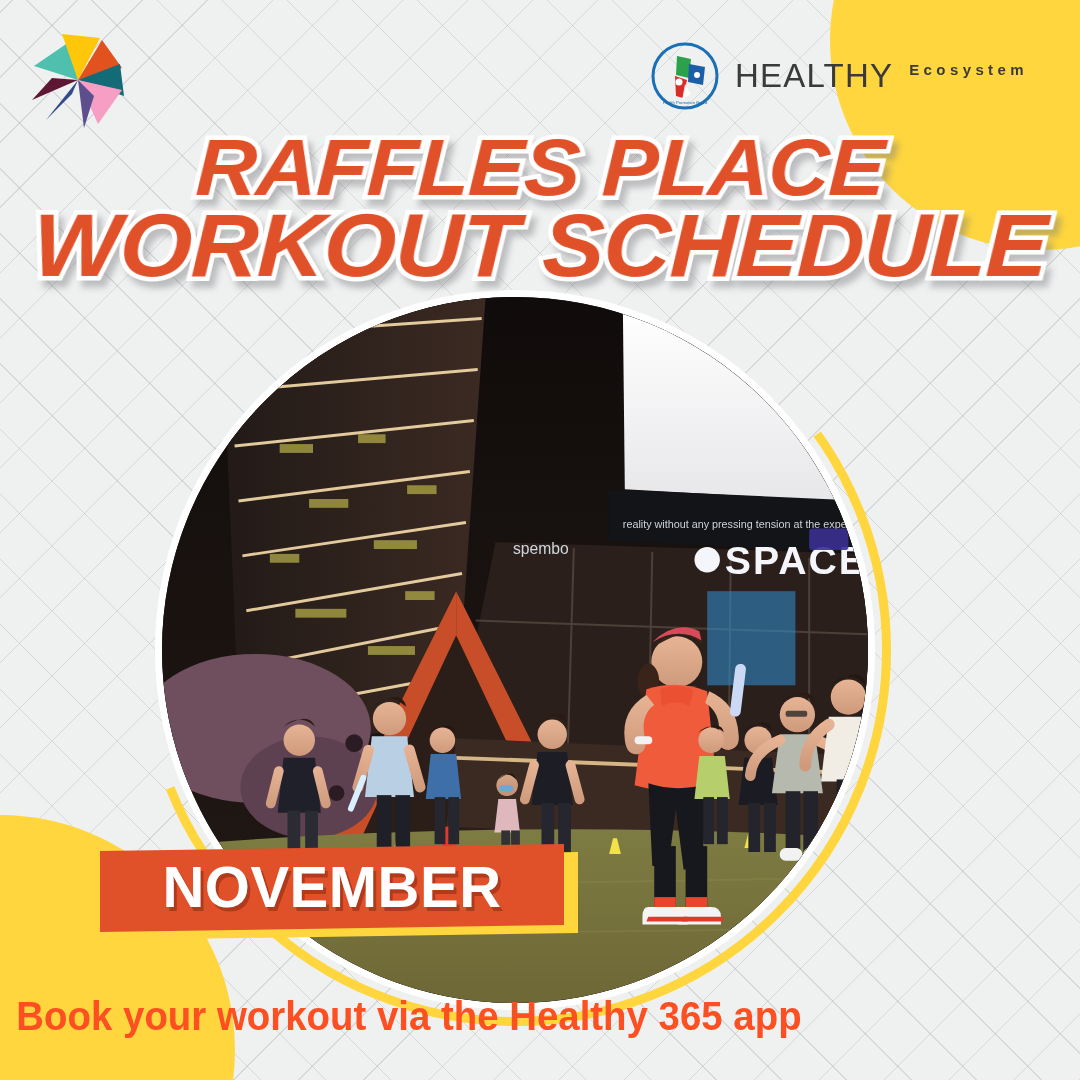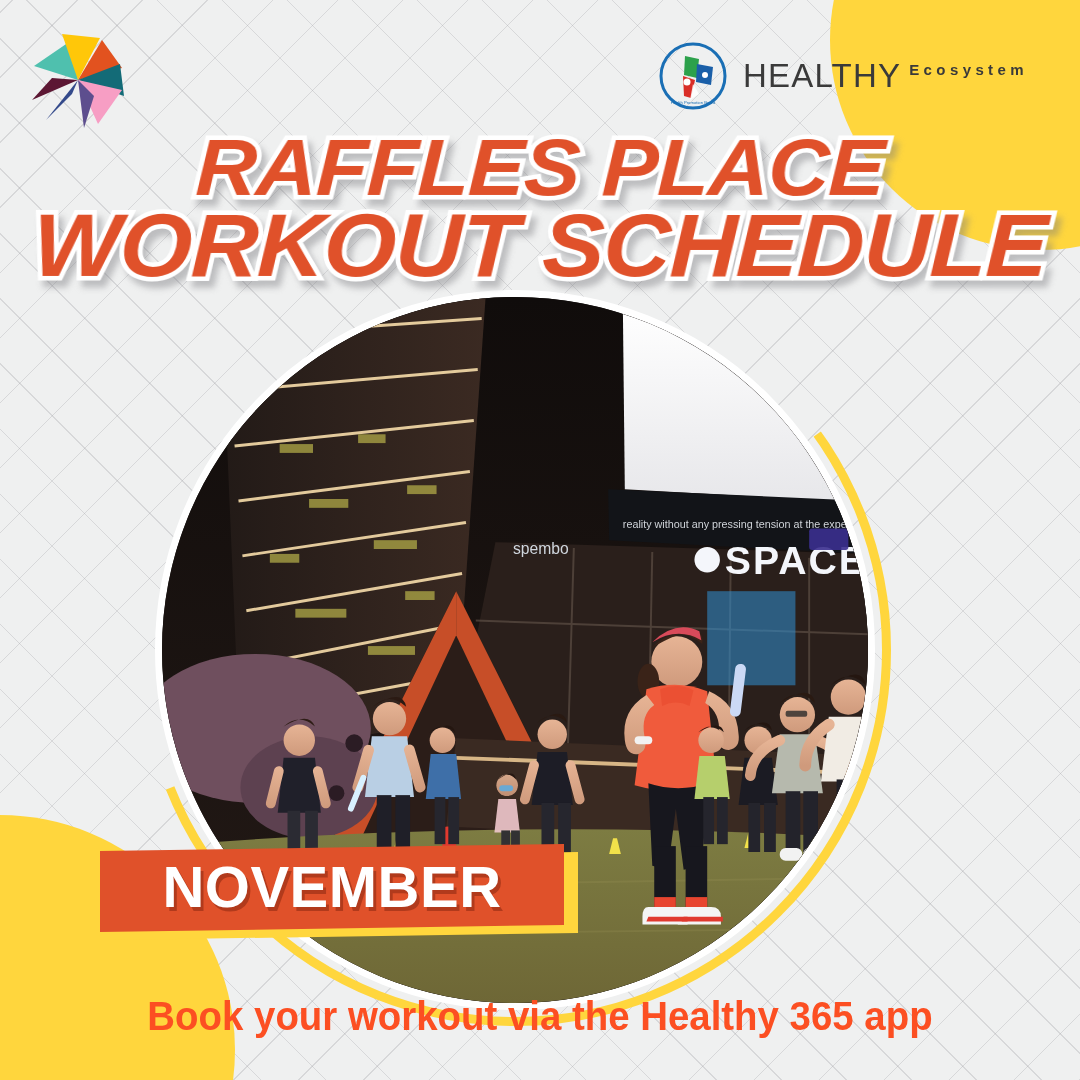--- a/index.html
+++ b/index.html
@@ -41,21 +41,21 @@
     display:flex; align-items:center; gap:14px;
   }
   .hw-badge { width:72px; height:72px; flex:0 0 auto; }
   .hw-words { display:flex; line-height:.98;gap:6px; }
   .hw-words .l1, .hw-words .l2 {
     font-size:33px; font-weight:400; letter-spacing:1.2px; color:#3a3a3a;
     font-family:"Liberation Sans", sans-serif;
   }
   .hw-words .l3 {
     font-size:15px; font-weight:700; letter-spacing:4.4px; color:#3a3a3a;
-    margin-top:3px; margin-left:2px;
+    margin-top:3px; margin-left:10px;
   }
 
   
   .headline {
     position:absolute; top:132px; left:0; width:1080px;
     text-align:center; z-index:6;
     line-height:.90;
   }
   .headline .ln {
     display:block;
@@ -115,21 +115,21 @@
     font-family:"Liberation Sans", sans-serif;
     font-weight:700; font-size:58px; color:#ffffff;
     letter-spacing:.5px;
     text-shadow:3px 4px 0 rgba(120,30,10,.45);
     transform:translateY(-2px);
   }
 
   
   .cta {
     position:absolute; left:0; top:994px; width:1080px;
-    text-align:center; z-index:8;
+    z-index:8;
   }
   .cta span {
     font-family:"Liberation Sans Narrow","Liberation Sans",sans-serif;
     font-weight:700; font-size:40px; color:#fc4f22;
     letter-spacing:0px;
     transform:scaleX(.96); display:inline-block;
   }
 </style>
 </head>
 <body>

